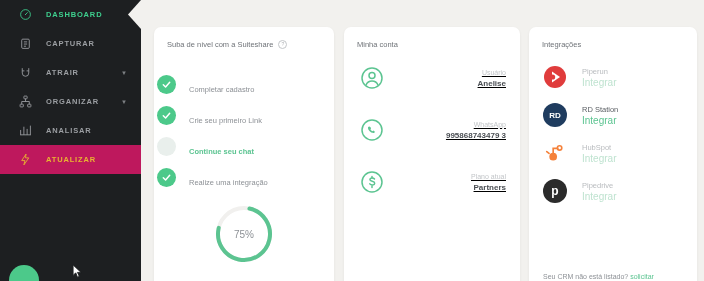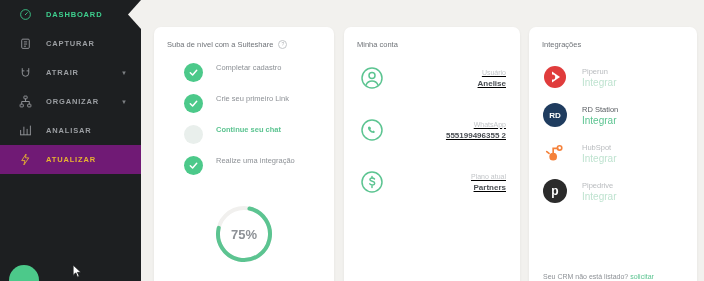--- a/index.html
+++ b/index.html
@@ -28,21 +28,21 @@
   .nav-item .lbl{
     font-size:7.5px;font-weight:bold;letter-spacing:.85px;
     white-space:nowrap;
   }
   .nav-item .caret{
     position:absolute;right:14px;top:50%;transform:translateY(-50%);
     font-size:6px;color:#7d8084;line-height:1;
   }
   .nav-item.active-dash{color:#3ecf8e;}
   .nav-item.active-dash .lbl{color:#3ecf8e;}
-  .nav-item.highlight{background:#701a75;color:#e8b530;}
+  .nav-item.highlight{background:#be185d;color:#e8b530;}
   .nav-item.highlight .lbl{color:#e8b530;}
   .notch{
     position:absolute;right:0;top:0;width:13px;height:29px;
     background:#f2f1ee;
     clip-path:polygon(100% 0,100% 100%,0 50%);
   }
   .avatar{
     position:absolute;left:9px;bottom:-14px;width:30px;height:30px;
     border-radius:50%;background:#4cc98a;
   }
@@ -62,34 +62,34 @@
     display:flex;align-items:center;gap:5px;
   }
   .help-ico{
     width:7px;height:7px;border-radius:50%;border:.8px solid #c3c6c9;
     color:#b3b6b9;font-size:5px;display:flex;align-items:center;justify-content:center;
     line-height:1;
   }
 
   
   .check-list{margin-top:14px;}
-  .check-row{display:flex;align-items:flex-start;padding:0 0 0 30px;height:31px;}
+  .check-row{display:flex;align-items:flex-end;padding:0 0 0 3px;height:31px;}
   .check-circle{
     width:19px;height:19px;border-radius:50%;background:#4cc98a;
     display:flex;align-items:center;justify-content:center;flex:0 0 19px;
     margin-right:13px;
   }
   .check-circle.off{background:#e9efec;}
   .check-row .txt{font-size:7.5px;color:#8d9196;}
   .check-row.pending .txt{color:#5cc491;font-weight:bold;}
 
   .ring-wrap{position:relative;width:62px;height:62px;margin:16px auto 0;}
   .ring-wrap .pct{
     position:absolute;inset:0;display:flex;align-items:center;justify-content:center;
-    font-size:13px;color:#8d9196;font-weight:bold;
+    font-size:10px;color:#8d9196;
   }
 
   
   .acct-row{
     display:flex;align-items:center;justify-content:space-between;
     padding:0 14px 0 16px;height:46px;margin-top:6px;
   }
   .acct-ico{width:24px;height:24px;flex:0 0 24px;}
   .acct-meta{text-align:right;text-decoration:underline;}
   .acct-meta .k{font-size:7px;color:#c2c5c8;line-height:11px;}
@@ -261,21 +261,21 @@
 
     <div class="acct-row">
       <span class="acct-ico">
         <svg width="24" height="24" viewBox="0 0 24 24" fill="none" stroke="#5cc491" stroke-width="1.5">
           <circle cx="12" cy="12" r="10"></circle>
           <path d="M9.2 8.4 c-.4 0-.8.2-1 .6 -.4.8-.2 1.9.5 2.9 .9 1.4 2.2 2.4 3.6 2.9 .9.3 1.8.2 2.3-.4 .2-.3.3-.7.1-1 l-1.3-.8 -.9.7 c-.9-.4-1.7-1.2-2.1-2.1 l.7-.9 -.8-1.3 c-.2-.4-.6-.6-1.1-.6z" fill="#5cc491" stroke="none"></path>
         </svg>
       </span>
       <span class="acct-meta">
         <span class="k" style="display:block">WhatsApp</span>
-        <span class="v" style="display:block">555199496355 2</span>
+        <span class="v" style="display:block">995868743479 3</span>
       </span>
     </div>
 
     <div class="acct-row">
       <span class="acct-ico">
         <svg width="24" height="24" viewBox="0 0 24 24" fill="none" stroke="#5cc491" stroke-width="1.5">
           <circle cx="12" cy="12" r="10"></circle>
           <path d="M14.5 9 c-.6-.8-1.7-1.1-2.8-1 -1 .1-1.8.7-1.8 1.6 0 1 1 1.4 2.3 1.7 1.4.3 2.5.8 2.5 1.9 0 1-.9 1.7-2 1.8 -1.2.1-2.3-.3-2.9-1.1" stroke-linecap="round"></path>
           <path d="M12 6.5 V8 M12 16 V17.5" stroke-linecap="round"></path>
         </svg>

